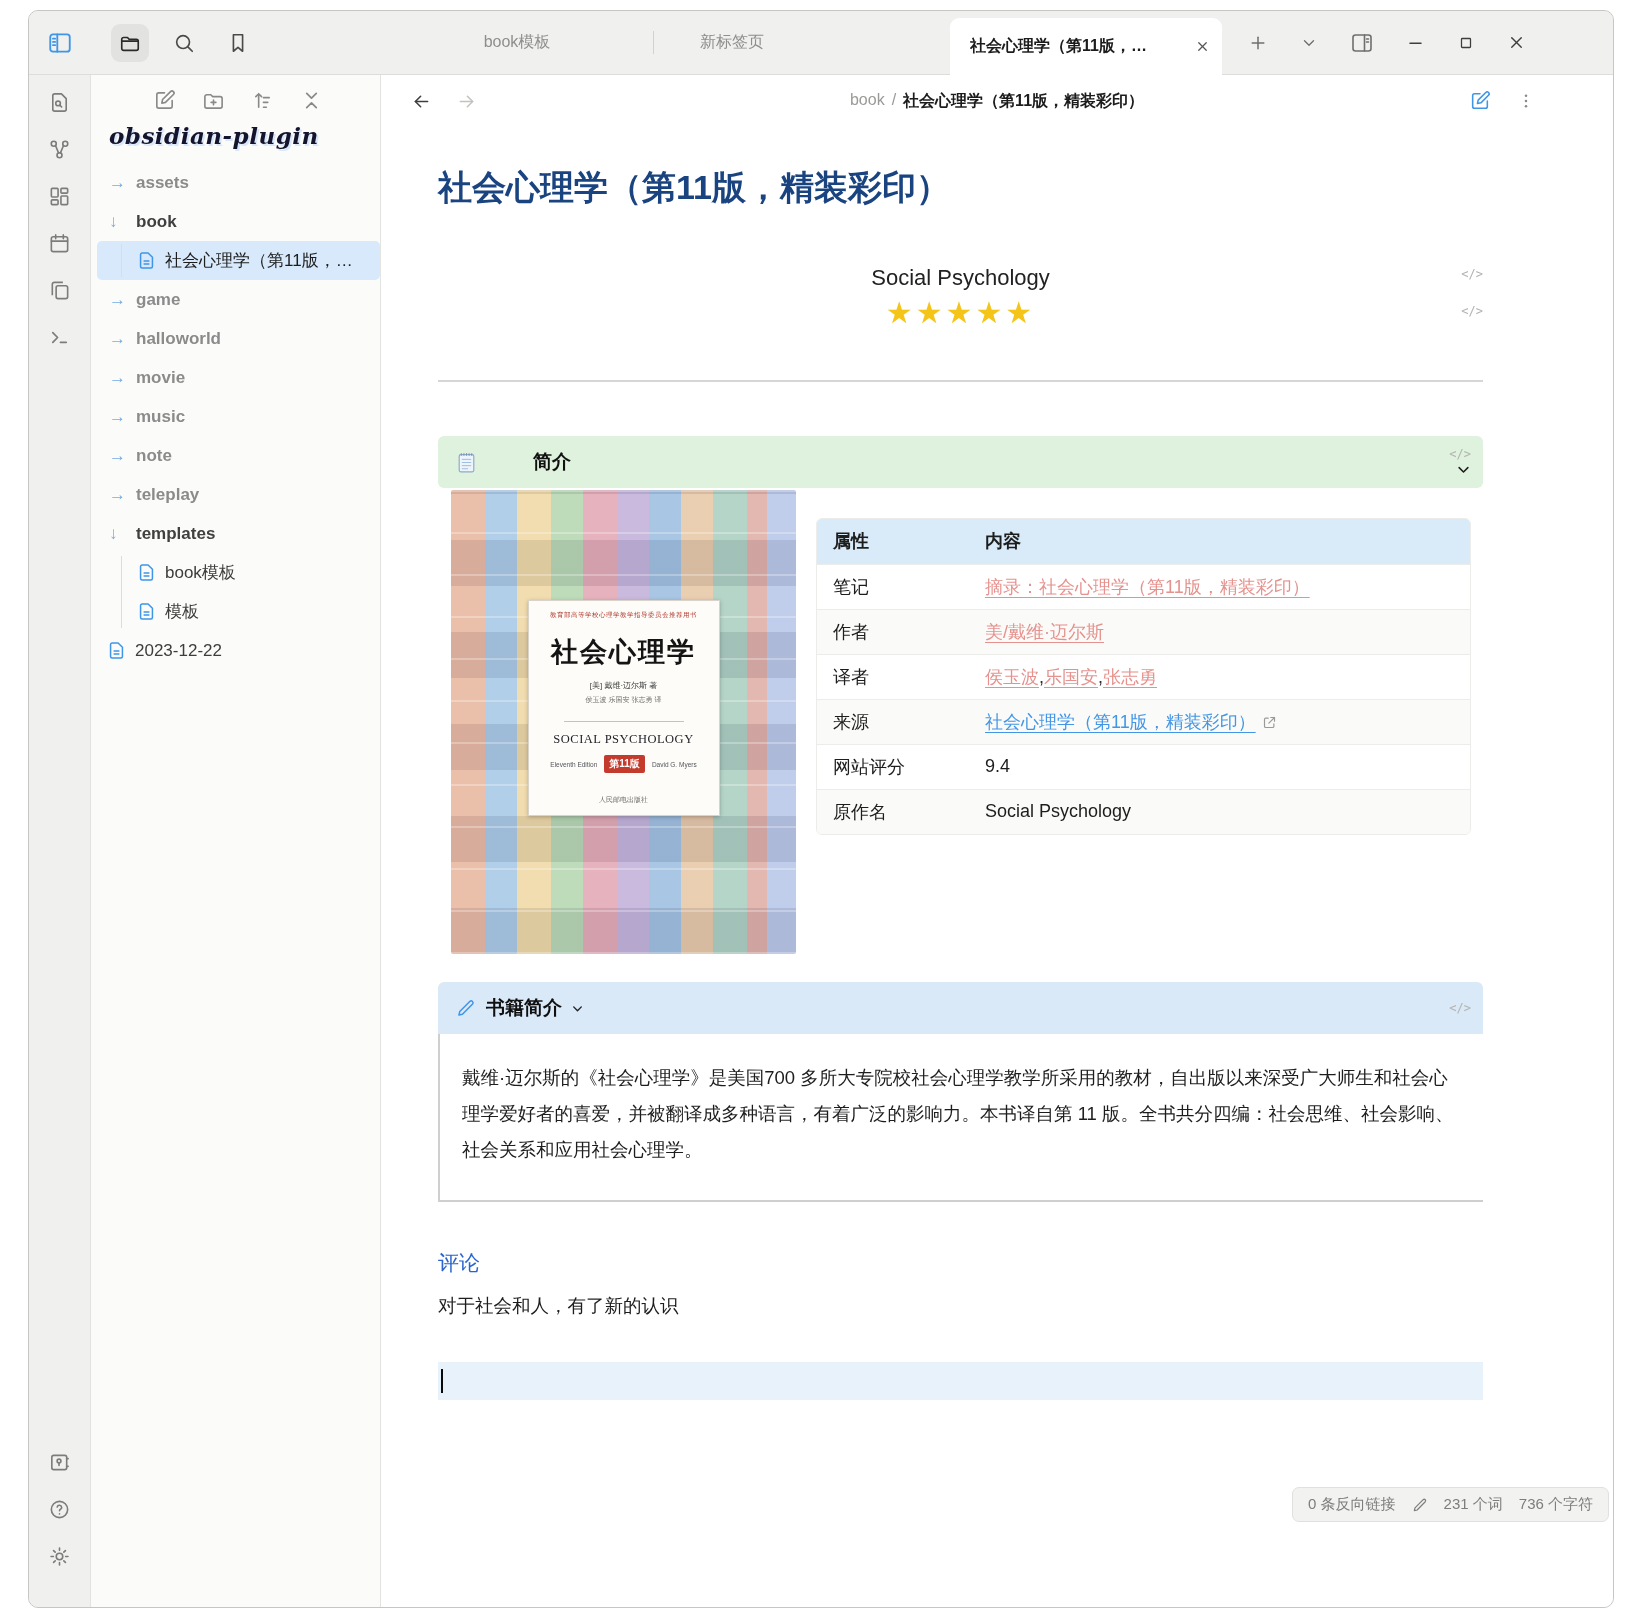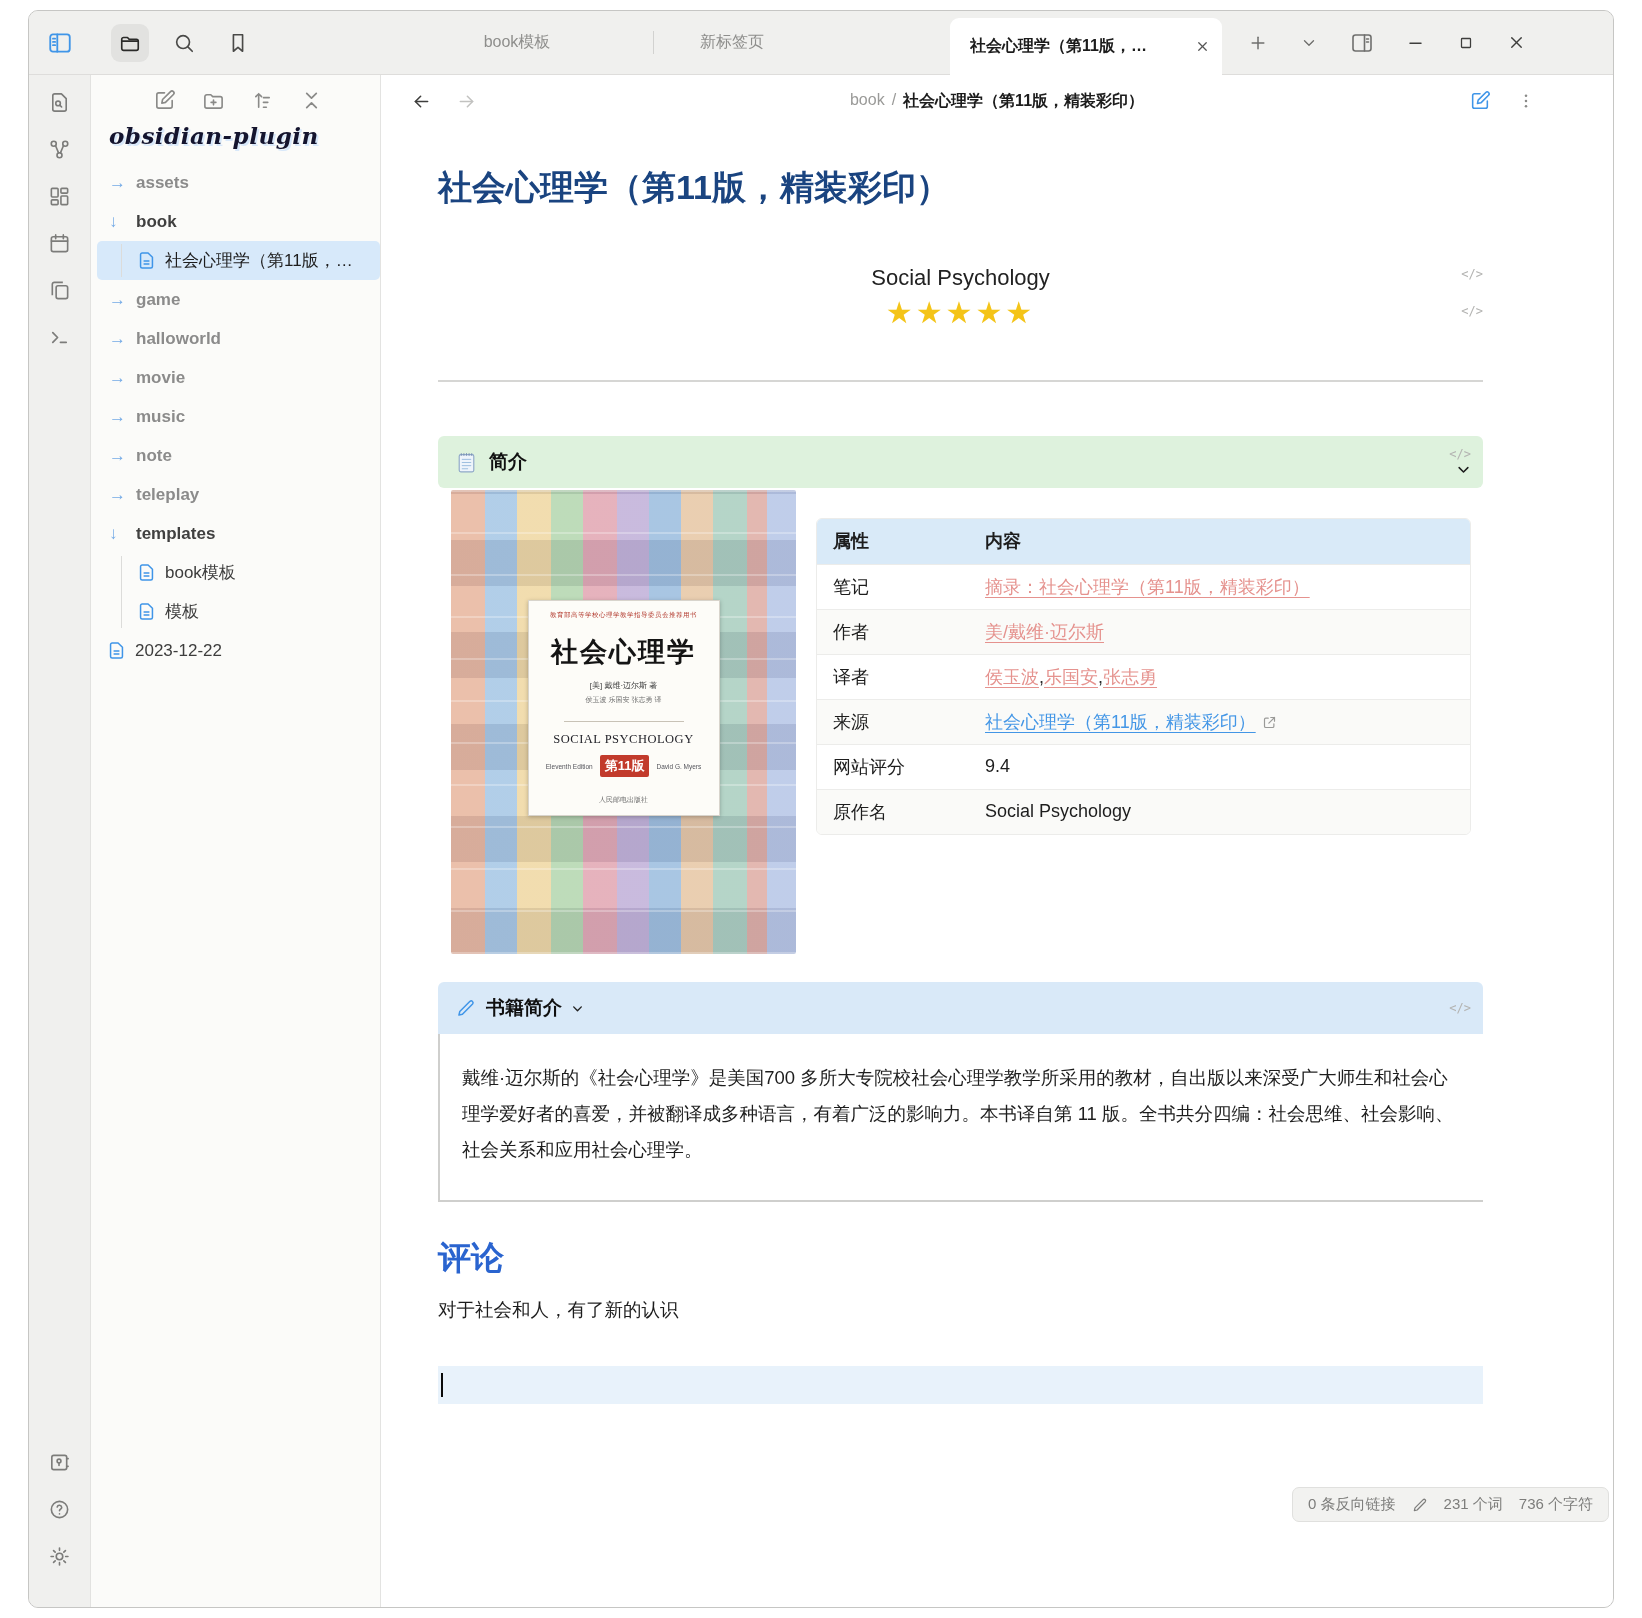--- a/index.html
+++ b/index.html
@@ -63,63 +63,63 @@
   h1.note-title { font-size:34px; font-weight:800; color:#1a4480; }
   .hero { position:relative; text-align:center; margin-top:54px; }
   .hero-sub { font-size:22px; color:#222; }
   .stars { margin-top:4px; font-size:30px; letter-spacing:3px; color:#f4c418; }
   .codebtn { font-family:"DejaVu Sans Mono",monospace; font-size:12px; color:#b3b3b1; }
   .hero .cb1 { position:absolute; right:0; top:2px; }
   .hero .cb2 { position:absolute; right:0; top:39px; }
   hr.rule { border:none; border-top:2px solid #d6d6d4; margin:50px 0 0; }
 
   .callout-green { margin-top:54px; }
-  .cg-header { height:52px; background:#def2dd; border-radius:6px; display:flex; align-items:center; padding:0 12px 0 16px; }
+  .cg-header { height:52px; background:#def2dd; border-radius:6px; display:flex; align-items:center; padding:0 12px 0 16px;gap:44px; }
   .co-title { font-size:19px; font-weight:700; color:#101010; margin-left:10px; }
   .co-right { margin-left:auto; display:flex; flex-direction:column; align-items:flex-end; gap:1px; }
   .cg-body { display:flex; gap:20px; padding:2px 12px 0 13px; }
 
   .cover { width:345px; height:464px; flex:none; position:relative; overflow:hidden; border-radius:2px;
     background-image:
       repeating-linear-gradient(0deg, rgba(255,255,255,.28) 0 2px, rgba(255,255,255,0) 2px 42px),
       repeating-linear-gradient(0deg, rgba(60,60,90,.10) 0 46px, rgba(255,255,255,.10) 46px 92px),
       repeating-linear-gradient(90deg,#e9b9a2 0 34px,#a9c9e6 34px 66px,#f0d9a6 66px 100px,#b7d8b2 100px 132px,#e3aab6 132px 166px,#c3b3da 166px 198px,#9fc0e0 198px 230px,#e8c9a8 230px 262px,#add0c2 262px 296px,#e0b0a8 296px 316px,#b9c8e8 316px 345px); }
   .cover-panel { position:absolute; left:50%; top:47%; transform:translate(-50%,-50%); width:192px; height:216px;
     background:#fdfcf8; border:1px solid #d8d4cc; box-shadow:0 1px 4px rgba(0,0,0,.25);
     display:flex; flex-direction:column; align-items:center; padding:10px 8px; text-align:center; }
   .cp-topline { font-size:6.5px; color:#b33a2e; letter-spacing:.5px; white-space:nowrap; }
   .cp-title { margin-top:14px; font-size:27px; font-weight:800; color:#141414; letter-spacing:2px; white-space:nowrap; }
   .cp-author { margin-top:10px; font-size:8px; color:#3c3c3c; }
   .cp-trans { margin-top:4px; font-size:7px; color:#6c6c6c; }
   .cp-div { width:120px; border-top:1px solid #c8c2b6; margin:16px 0 10px; }
   .cp-en { font-family:"Liberation Serif","DejaVu Serif",serif; font-size:12.5px; color:#23232a; letter-spacing:.5px; }
   .cp-row { margin-top:8px; display:flex; align-items:center; gap:7px; }
   .cp-ed { font-size:6.5px; color:#55555c; }
-  .cp-badge { background:#c23b2c; color:#fff; font-size:13px; font-weight:700; padding:2px 5px; border-radius:2px; }
+  .cp-badge { background:#c23b2c; color:#fff; font-size:10px; font-weight:700; padding:2px 5px; border-radius:2px; }
   .cp-pub { margin-top:auto; font-size:7px; color:#6a6a6a; }
 
   .tblwrap { flex:1; margin-top:28px; align-self:flex-start; border:1px solid #ececea; border-radius:6px; overflow:hidden; }
   table.props { width:100%; border-collapse:collapse; font-size:18px; color:#1d1d1d; }
   table.props th, table.props td { text-align:left; padding:10px 16px; height:45px; }
   table.props thead th { background:#d9eaf8; font-weight:700; }
   table.props th.k, table.props td.k { width:152px; }
   table.props tbody tr { border-top:1px solid #ececea; }
   table.props tbody tr:nth-child(even) { background:#fafaf8; }
   .ilink { color:#e5928e; text-decoration:underline; text-underline-offset:4px; text-decoration-color:#e5928e; cursor:pointer; }
   .elink { color:#4396e6; text-decoration:underline; text-underline-offset:4px; cursor:pointer; }
   .linksep { color:#2a2a2a; }
   .extic { display:inline-block; vertical-align:-2px; margin-left:6px; color:#9a9a98; }
 
   .callout-blue { margin-top:28px; }
   .cb-header { height:52px; background:#d9e9f8; border-radius:6px 6px 0 0; display:flex; align-items:center; padding:0 12px 0 18px; }
   .cb-header .chev { margin-left:9px; color:#222; }
   .cb-body { border-left:2px solid #cfcfcd; border-bottom:2px solid #cfcfcd; padding:26px 26px 32px 22px;
     font-size:18.5px; line-height:1.95; color:#1d1d1d; }
 
-  h2.cmt { margin-top:34px; font-size:33px; font-weight:700; color:#2a64cf; }
+  h2.cmt { margin-top:47px; font-size:21px; font-weight:400; color:#2a64cf; }
   p.cmt-body { margin-top:16px; font-size:18.5px; color:#1d1d1d; }
   .active-line { margin-top:44px; height:38px; background:#e8f2fb; position:relative; }
   .caret { position:absolute; left:3px; top:7px; width:2px; height:24px; background:#0a0a0a; animation:blink 1.1s step-end infinite; }
   @keyframes blink { 50% { opacity:0; } }
 
   .status-pill { position:absolute; right:4px; bottom:86px; display:flex; align-items:center; gap:16px;
     background:#f2f2f0; border:1px solid #e0e0de; border-radius:7px; padding:7px 15px; color:#7d7d7b; font-size:15px; white-space:nowrap; }
 </style>
 </head>
 <body>

